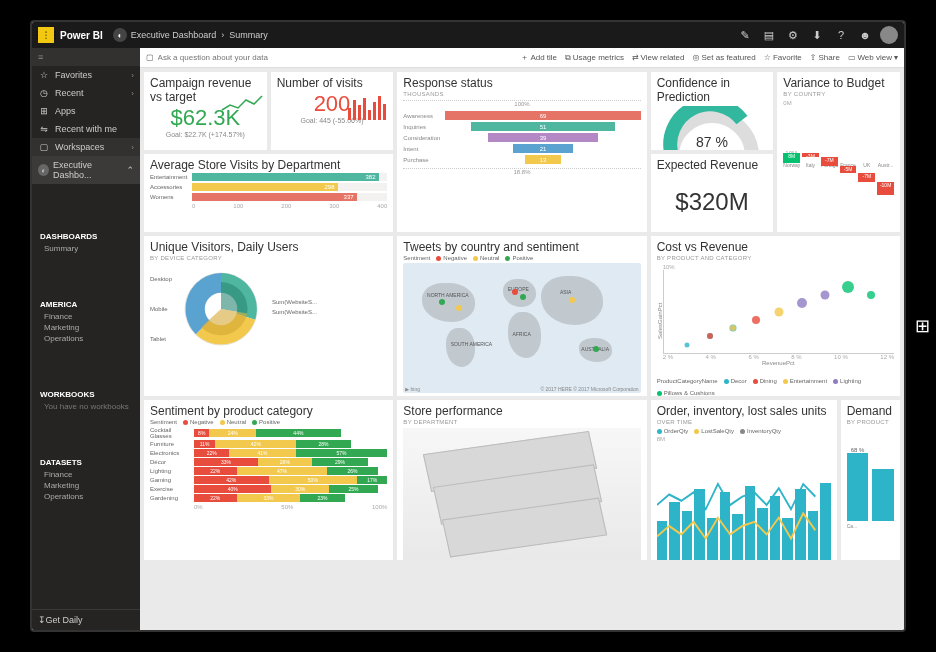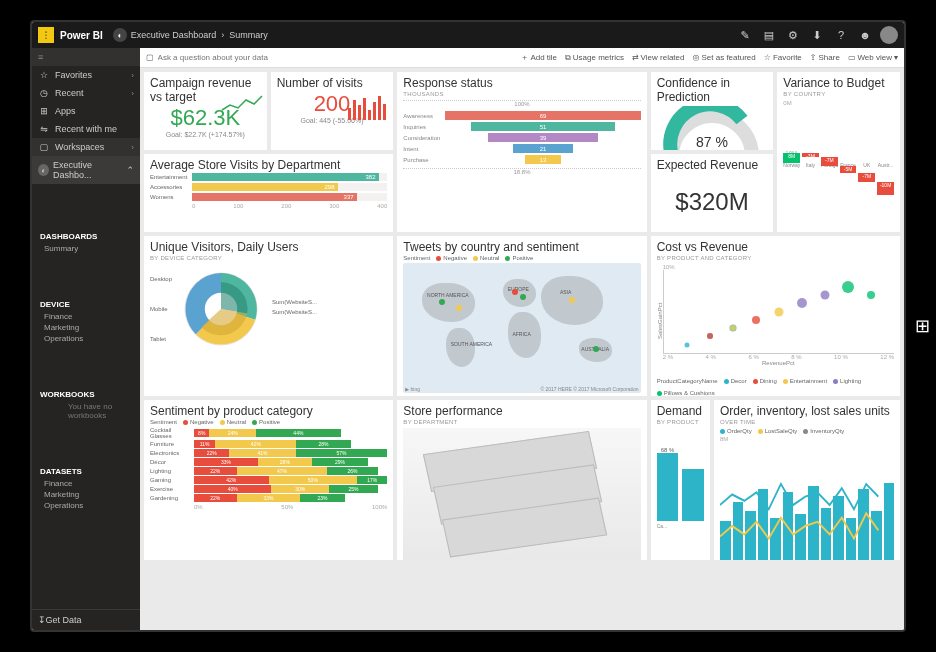--- a/index.html
+++ b/index.html
@@ -166,35 +166,35 @@
         </div>
       <div class="workspace-header">
           <span class="badge">◐</span>
           <span>Executive Dashbo...</span>
           <span class="chev" style="margin-left:auto;">⌃</span>
         </div>
 
       <div class="tree">
         <div class="tree-head">DASHBOARDS</div>
         <div class="tree-item">Summary</div>
-        <div class="tree-head">DEVICE</div>
+        <div class="tree-head">AMERICA</div>
         <div class="tree-item">Finance</div>
         <div class="tree-item">Marketing</div>
         <div class="tree-item">Operations</div>
         <div class="tree-head">WORKBOOKS</div>
-        <div class="tree-item" style="color:#777;margin-left:24px;">You have no workbooks</div>
+        <div class="tree-item" style="color:#777;">You have no workbooks</div>
         <div class="tree-head">DATASETS</div>
         <div class="tree-item">Finance</div>
         <div class="tree-item">Marketing</div>
         <div class="tree-item">Operations</div>
       </div>
 
       <div class="get-data">
           <span class="ic">↧</span>
-          <span>Get Data</span>
+          <span>Get Daily</span>
         </div>
     </div>
 
     <div class="main">
 
       <div class="toolbar">
         <span style="margin-right:4px;">▢</span>
         <input class="qa" style="border: none; outline: none; font-size: 8px;" placeholder="Ask a question about your data">
         <div class="tool">
             <span class="ti">＋</span>
@@ -568,33 +568,20 @@
         <div class="tile" style="grid-column: span 4; grid-row: span 2;">
           <div class="title">Store performance</div>
           <div class="sub">BY DEPARTMENT</div>
           <div class="iso">
             <div class="floor" style="left:10%;top:10%;width:70%;height:28%;"></div>
             <div class="floor" style="left:14%;top:34%;width:68%;height:28%;"></div>
             <div class="floor" style="left:18%;top:58%;width:66%;height:28%;"></div>
           </div>
         </div>
 
-        <div class="tile" style="grid-column: span 1; grid-row: span 2;">
-          <div class="title">Demand</div>
-          <div class="sub">BY PRODUCT</div>
-          <div style="display:flex;align-items:flex-end;height:90px;gap:4px;margin-top:6px;">
-            <div style="flex:1;position:relative;">
-              <div style="font-size:6px;text-align:center;color:#666;">68 %</div>
-              <div style="background:#2eb4c9;height:68px;"></div>
-            </div>
-            <div style="flex:1;background:#2eb4c9;height:52px;"></div>
-          </div>
-          <div style="font-size:5px;color:#888;margin-top:2px;">Ca...</div>
-        </div>
-
         <div class="tile" style="grid-column: span 3; grid-row: span 2;">
           <div class="title">Order, inventory, lost sales units</div>
           <div class="sub">OVER TIME</div>
           <div class="legend">
             <span><span class="dot" style="background:#2eb4c9;"></span><span>OrderQty</span></span>
             <span><span class="dot" style="background:#f2c94c;"></span><span>LostSaleQty</span></span>
             <span><span class="dot" style="background:#888;"></span><span>InventoryQty</span></span>
           </div>
           <div style="font-size:6px;color:#aaa;">8M</div>
           <div class="combo">
@@ -615,18 +602,31 @@
                 <div class="b" style="height:67.5%;"></div>
               </div>
             <svg class="line" viewBox="0 0 100 60" preserveAspectRatio="none">
               <polyline points="0,30 7,25 14,28 21,24 28,32 35,20 42,30 49,26 56,24 63,30 70,22 77,32 84,20 91,26" fill="none" stroke="#2eb4c9" stroke-width="1"></polyline>
               <polyline points="0,45 7,40 14,44 21,38 28,46 35,36 42,44 49,40 56,38 63,44 70,36 77,46 84,34 91,42" fill="none" stroke="#f2c94c" stroke-width="1"></polyline>
             </svg>
           </div>
 
         </div>
 
+        <div class="tile" style="grid-column: span 1; grid-row: span 2;">
+          <div class="title">Demand</div>
+          <div class="sub">BY PRODUCT</div>
+          <div style="display:flex;align-items:flex-end;height:90px;gap:4px;margin-top:6px;">
+            <div style="flex:1;position:relative;">
+              <div style="font-size:6px;text-align:center;color:#666;">68 %</div>
+              <div style="background:#2eb4c9;height:68px;"></div>
+            </div>
+            <div style="flex:1;background:#2eb4c9;height:52px;"></div>
+          </div>
+          <div style="font-size:5px;color:#888;margin-top:2px;">Ca...</div>
+        </div>
+
       </div>
     </div>
   </div>
 </div>
 
 <div class="win-logo">⊞</div>
 
 </body></html>

